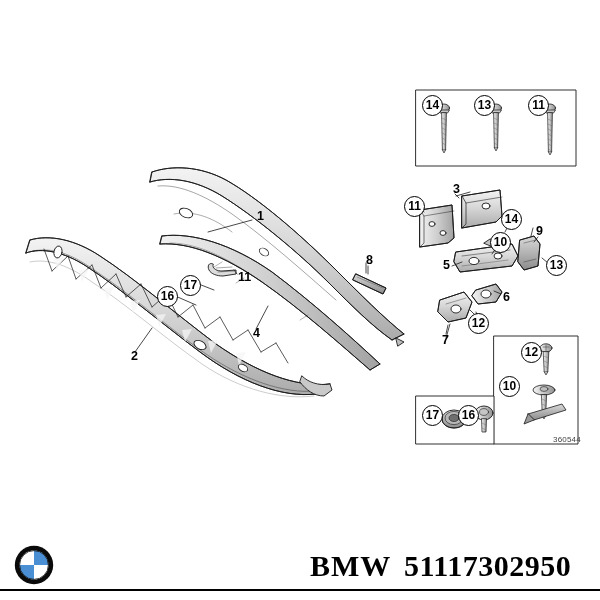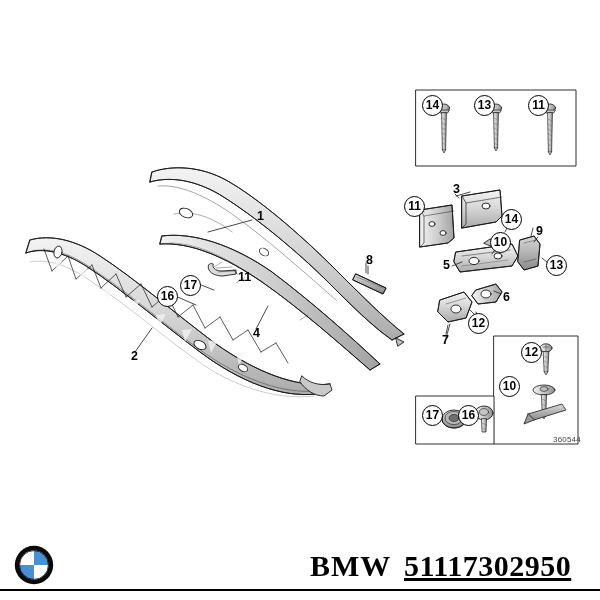--- a/index.html
+++ b/index.html
@@ -89,21 +89,20 @@
   }
   #part-number {
     position: absolute;
     left: 404px;
     top: 20px;
     font-family: "Liberation Serif", serif;
     font-weight: bold;
     font-size: 30px;
     letter-spacing: 0.5px;
     color: #000;
-    text-decoration: underline;
   }
   #footer-rule {
     position: absolute;
     left: 0;
     top: 60px;
     width: 600px;
     height: 2px;
     background: #000;
   }
 </style>

